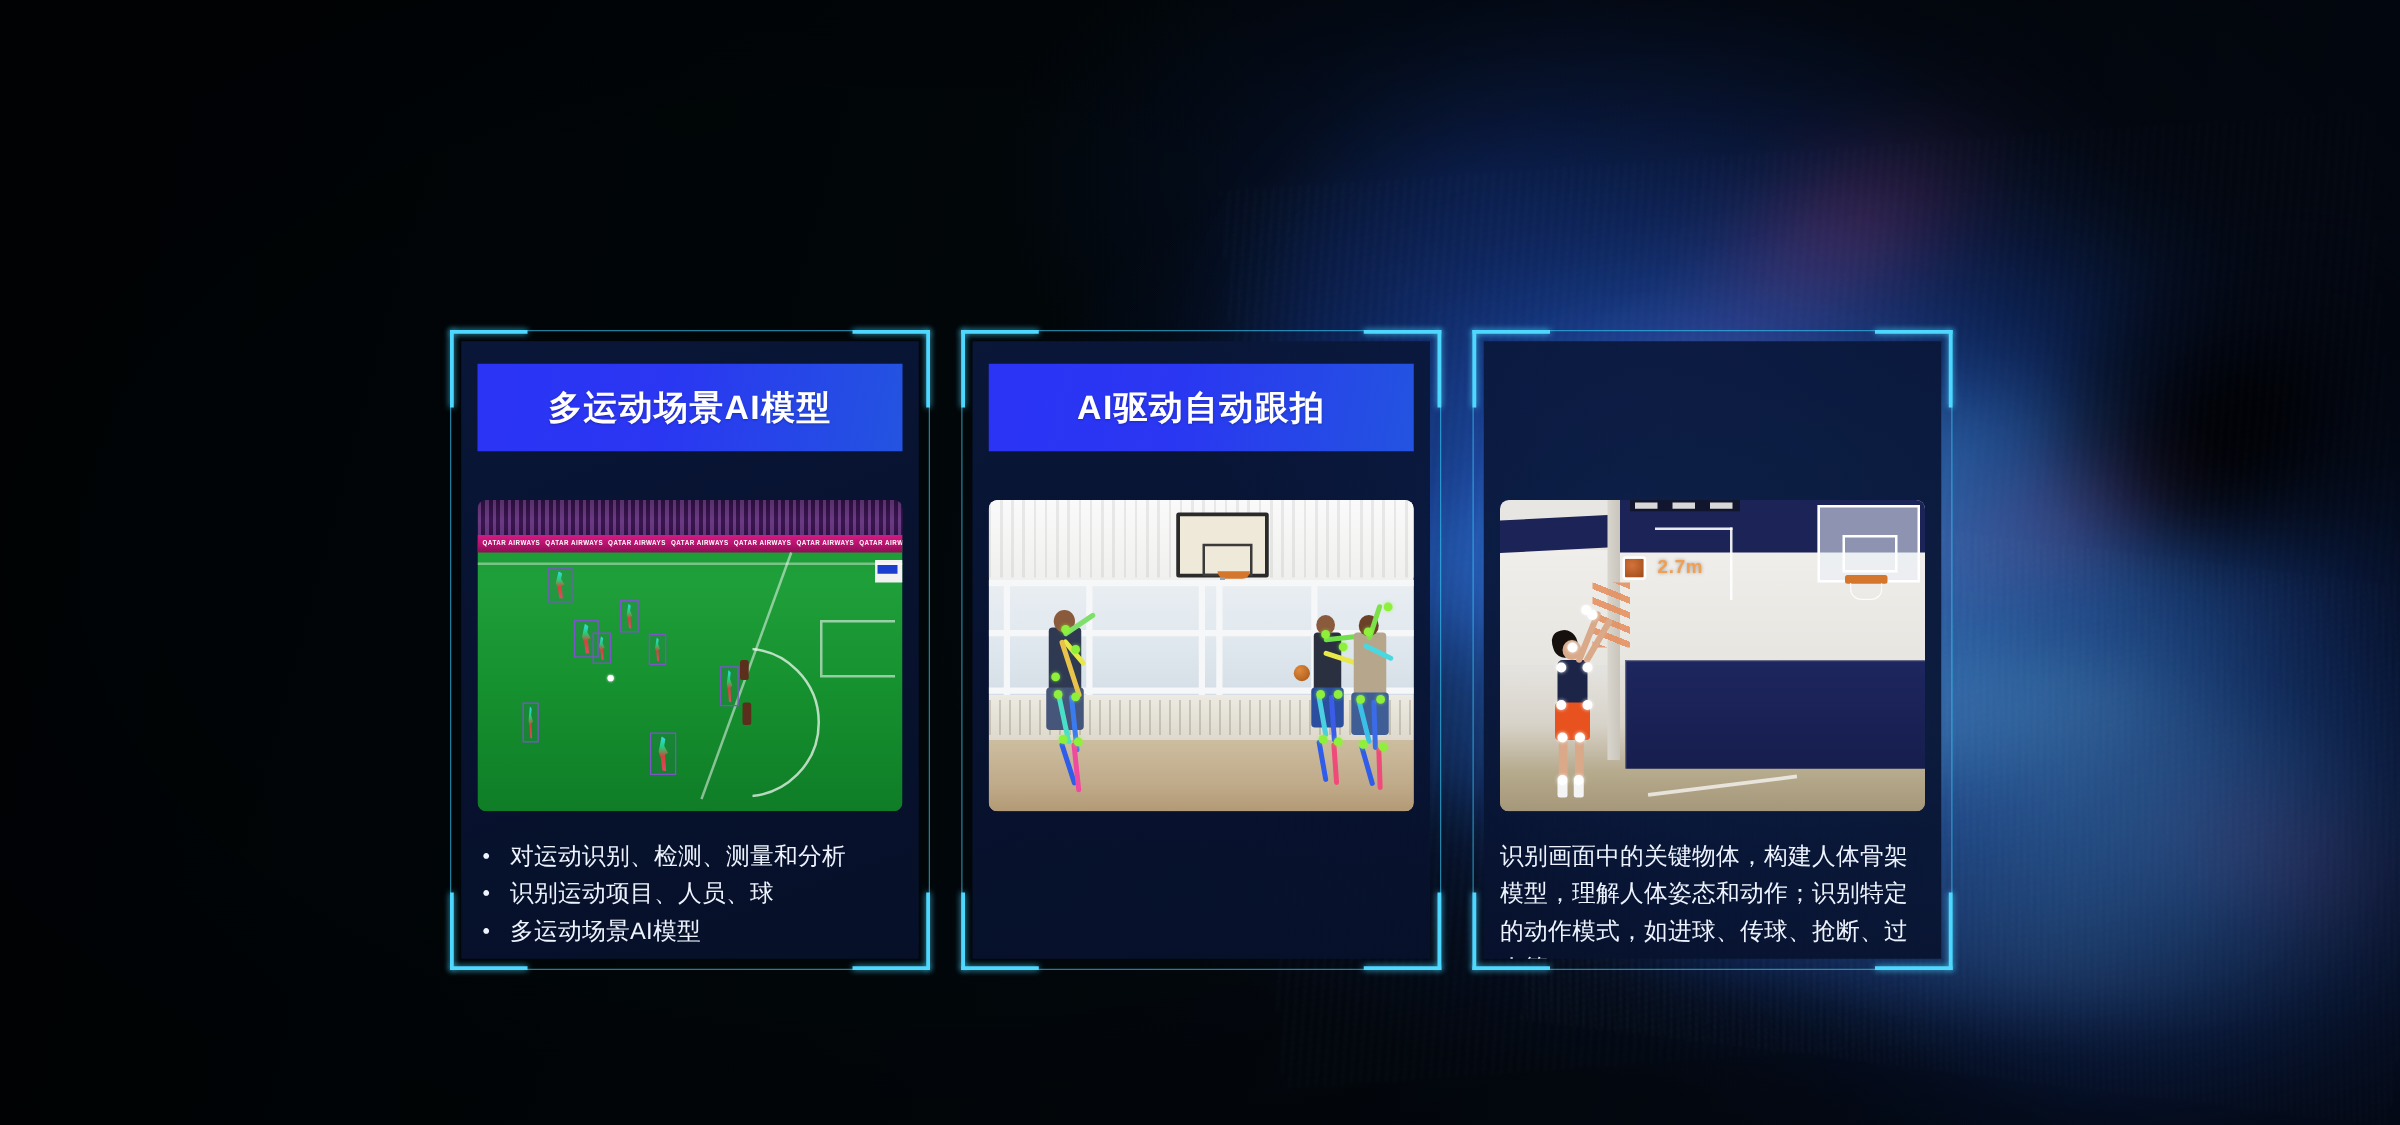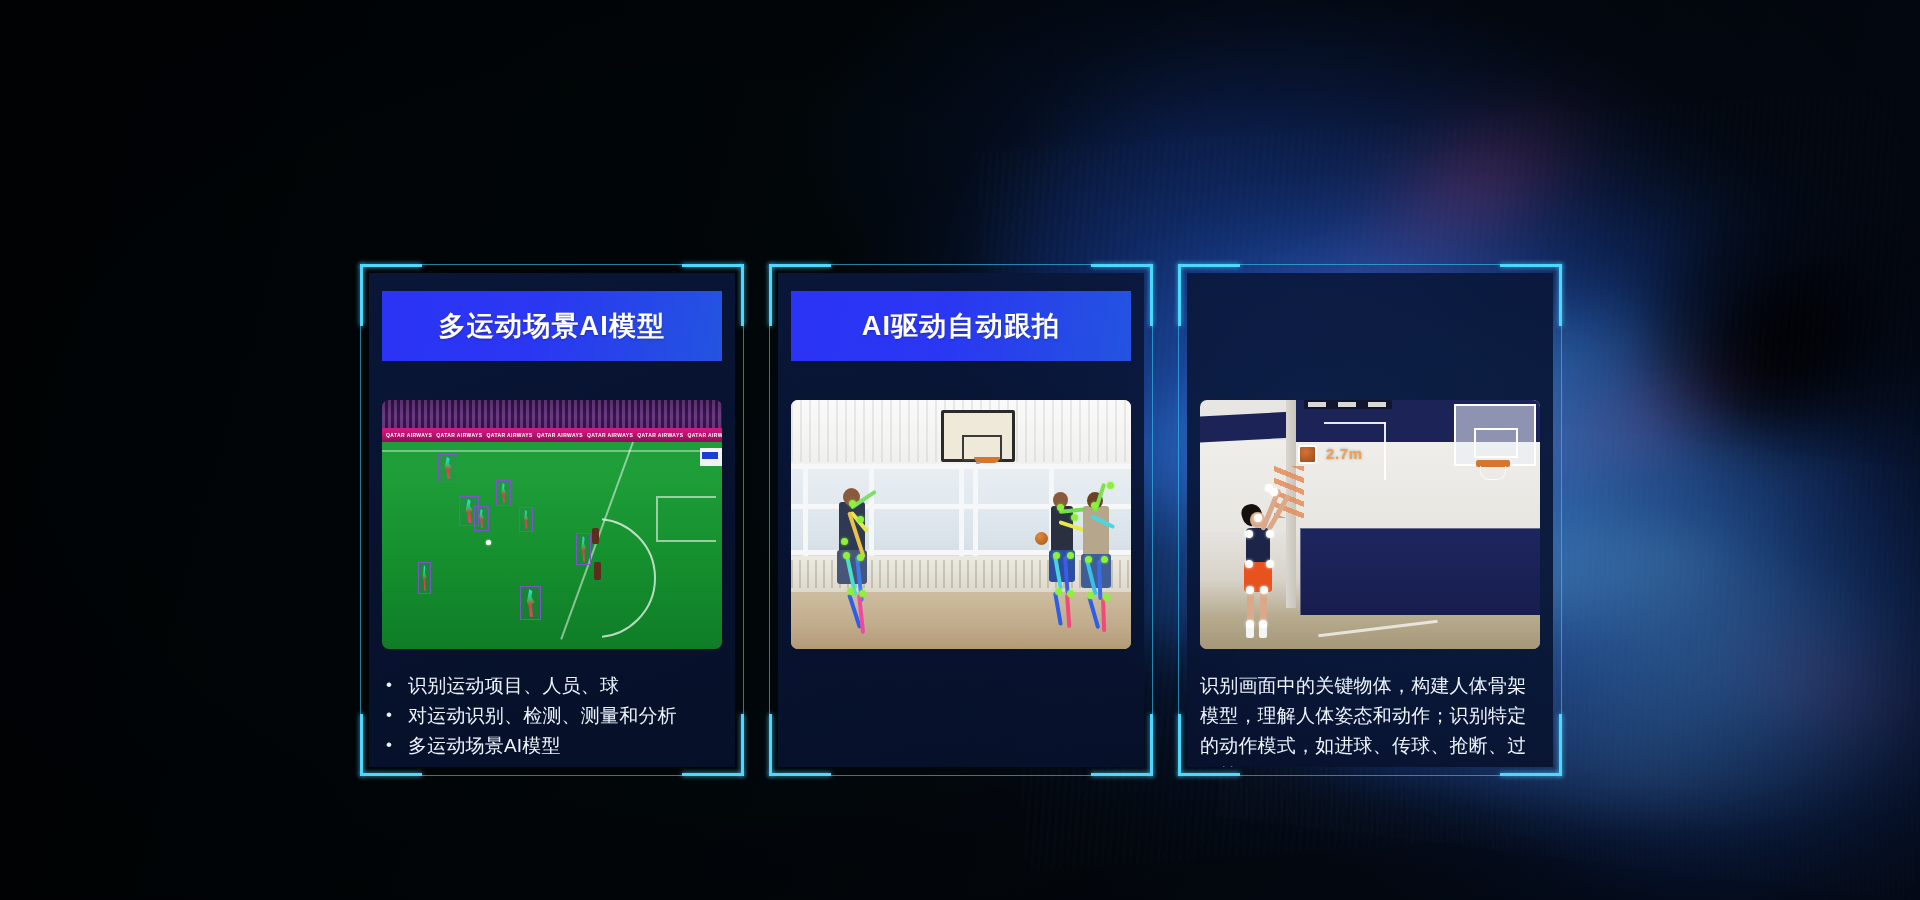--- a/index.html
+++ b/index.html
@@ -342,22 +342,22 @@
               <span class="skel"></span>
             </div>
 
           <div class="opp" style="left:210px; top:128px; width:7px; height:16px;"></div>
           <div class="opp" style="left:212px; top:162px; width:7px; height:18px;"></div>
         </div>
       </div>
 
       <div class="body-text">
         <ul class="bullets">
+          <li>对运动识别、检测、测量和分析</li>
           <li>识别运动项目、人员、球</li>
-          <li>对运动识别、检测、测量和分析</li>
           <li>多运动场景AI模型</li>
         </ul>
       </div>
     </div>
   </div>
 
   <div class="card-wrap c2">
     <div class="frame">
       <div class="edge top"></div>
       <div class="edge bottom"></div>

